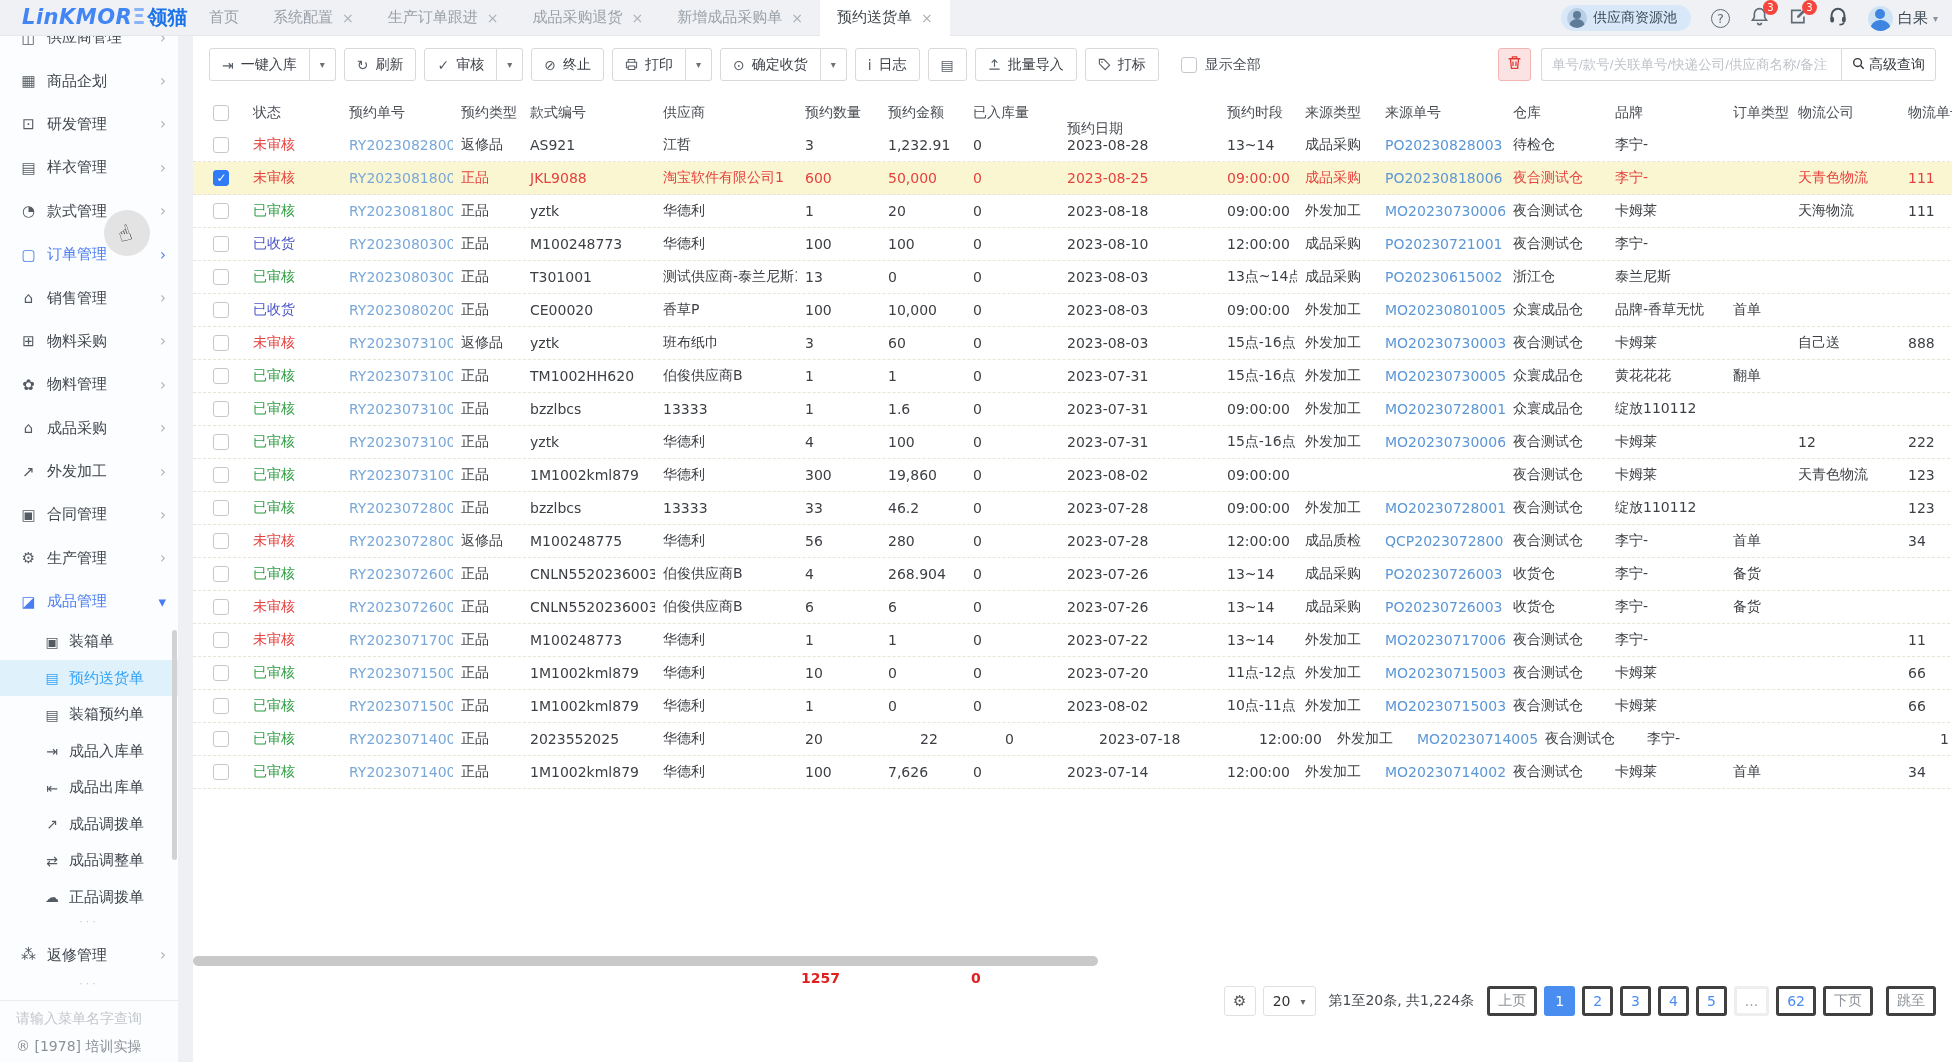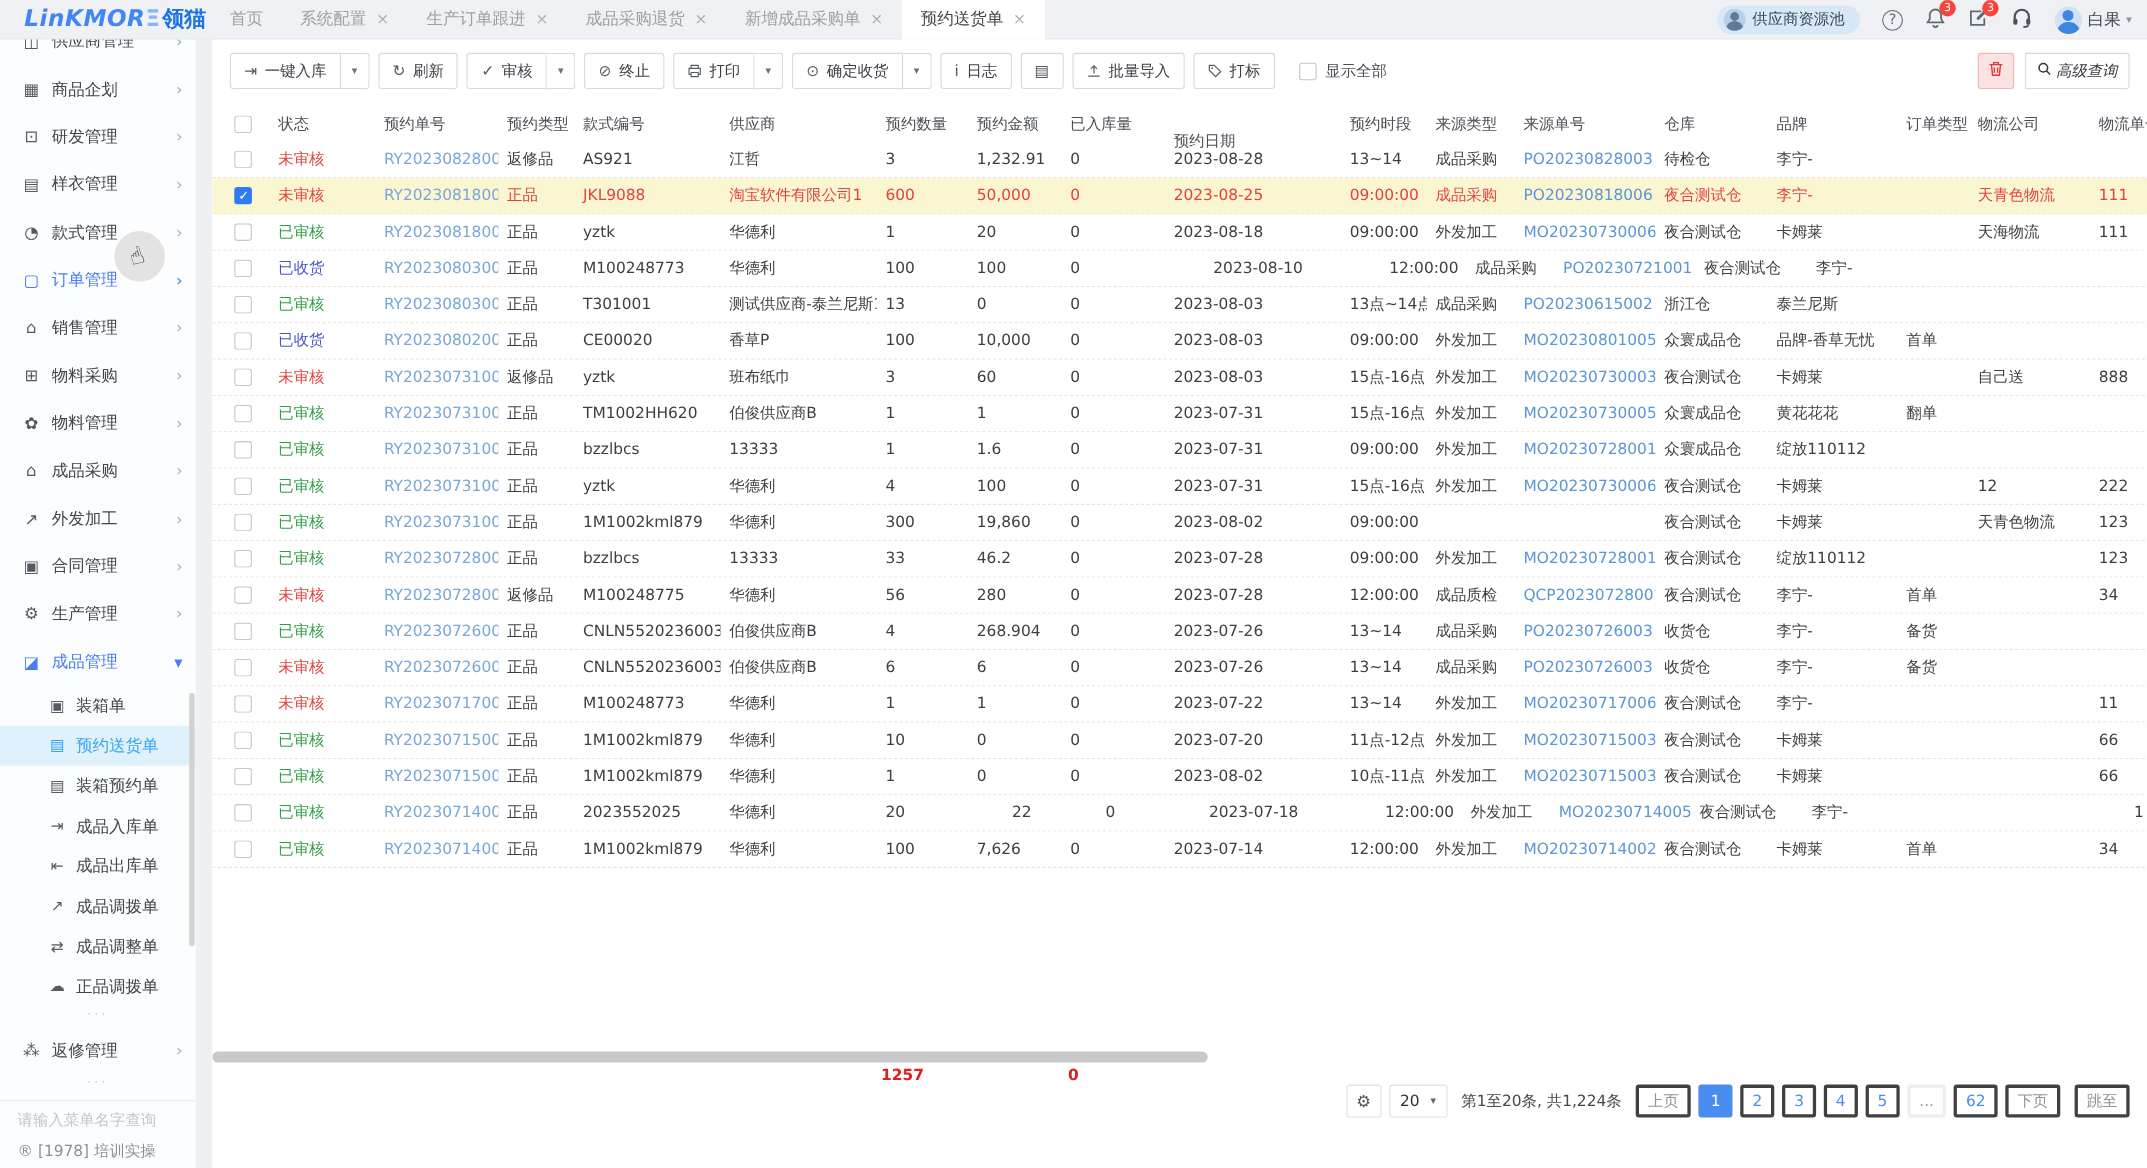--- a/index.html
+++ b/index.html
@@ -78,21 +78,21 @@
   .cbx.on { background:#2f7bf5; border-color:#2f7bf5; position:relative; }
   .cbx.on:after { content:"✓"; position:absolute; left:2.5px; top:-0.5px; color:#fff; font-size:12px; }
 
   .right-controls { position:absolute; right:16px; top:12px; display:flex; align-items:center; }
   .trash-btn { width:33px; height:33px; background:#fbe3e3; border:1px solid #f3b4b4; border-radius:3px;
     color:#e03a36; display:flex; align-items:center; justify-content:center; cursor:pointer; margin-right:10px; }
   .search-box { width:300px; height:33px; border:1px solid #d9d9d9; border-right:none; border-radius:3px 0 0 3px;
     padding:0 10px; font-size:13.5px; color:#444; outline:none; }
   .search-box::placeholder { color:#bfc3c8; }
   .adv-btn { height:33px; border:1px solid #d9d9d9; border-radius:0 3px 3px 0; background:#fff; display:flex;
-    align-items:center; gap:4px; padding:0 10px; font-size:14px; color:#33373c; cursor:pointer;font-style:italic; }
+    align-items:center; gap:4px; padding:0 10px; font-size:14px; color:#33373c; cursor:pointer; }
 
   
   .table-wrap { position:absolute; left:0; top:60px; width:1759px; overflow:hidden; }
   .trow { display:flex; align-items:center; width:1817px; }
   .thead { height:33px; font-size:14px; color:#494e54; font-weight:500; }
   .row { height:33px; font-size:14px; color:#3c3f43; border-bottom:1px dashed #e8e4d6; background:#fff; }
   .cell { padding-left:8px; white-space:nowrap; overflow:hidden; flex-shrink:0; }
   .cell-cb { padding-left:20px; }
   .st-red { color:#e5413e; } .st-green { color:#2f9e44; } .st-blue { color:#4a54c8; }
   .lnk1 { color:#79a8d8; cursor:pointer; } .lnk2 { color:#5b96d6; cursor:pointer; }
@@ -395,20 +395,21 @@
         <span>显示全部</span>
       </div>
     </div>
 
   <div class="right-controls">
     <div class="trash-btn">
       <span><svg width="15" height="15" viewBox="0 0 14 14">
             <path d="M1.5 3.5h11M5 3.5V1.8h4v1.7M3.2 3.5l.9 9h5.8l.9-9M5.6 6v4.3M8.4 6v4.3" fill="none" stroke="#e03a36" stroke-width="1.2"></path>
           </svg></span>
     </div>
+    <input class="search-box" placeholder="单号/款号/关联单号/快递公司/供应商名称/备注" style="">
     <div class="adv-btn">
       <span><svg width="13" height="13" viewBox="0 0 14 14">
             <circle cx="6" cy="6" r="4.2" fill="none" stroke="#33373c" stroke-width="1.5"></circle>
             <path d="M9.2 9.2l3.4 3.4" stroke="#33373c" stroke-width="1.5"></path>
           </svg></span>
       <span>高级查询</span>
     </div>
   </div>
 
   <div class="table-wrap">
@@ -506,21 +507,21 @@
             <div class="cbx"></div>
           </div>
           <div class="cell st-blue" style="width: 96px;">已收货</div>
           <div class="cell lnk1" style="width: 112px;">RY20230803002</div>
           <div class="cell" style="width: 69px;">正品</div>
           <div class="cell" style="width: 133px;">M100248773</div>
           <div class="cell" style="width: 142px;">华德利</div>
           <div class="cell" style="width: 83px;">100</div>
           <div class="cell" style="width: 85px;">100</div>
           <div class="cell" style="width: 94px;">0</div>
-          <div class="cell" style="width: 160px; margin-left: 36px;">2023-08-10</div>
+          <div class="cell" style="width: 160px;">2023-08-10</div>
           <div class="cell" style="width: 78px;">12:00:00</div>
           <div class="cell" style="width: 80px;">成品采购</div>
           <div class="cell lnk2" style="width: 128px;">PO20230721001</div>
           <div class="cell" style="width: 102px;">夜合测试仓</div>
           <div class="cell" style="width: 118px;">李宁-</div>
           <div class="cell" style="width: 65px;"></div>
           <div class="cell" style="width: 110px;"></div>
           <div class="cell" style="width: 110px;"></div>
         </div>
         <div class="trow row">

